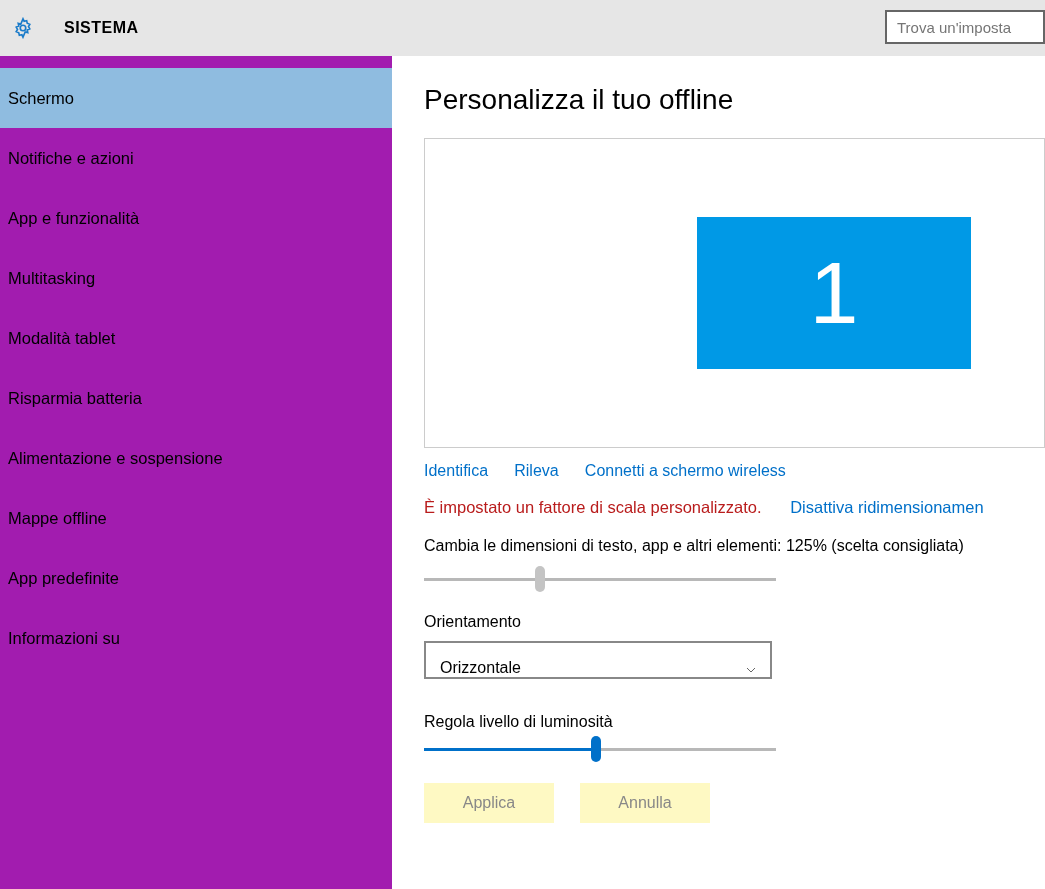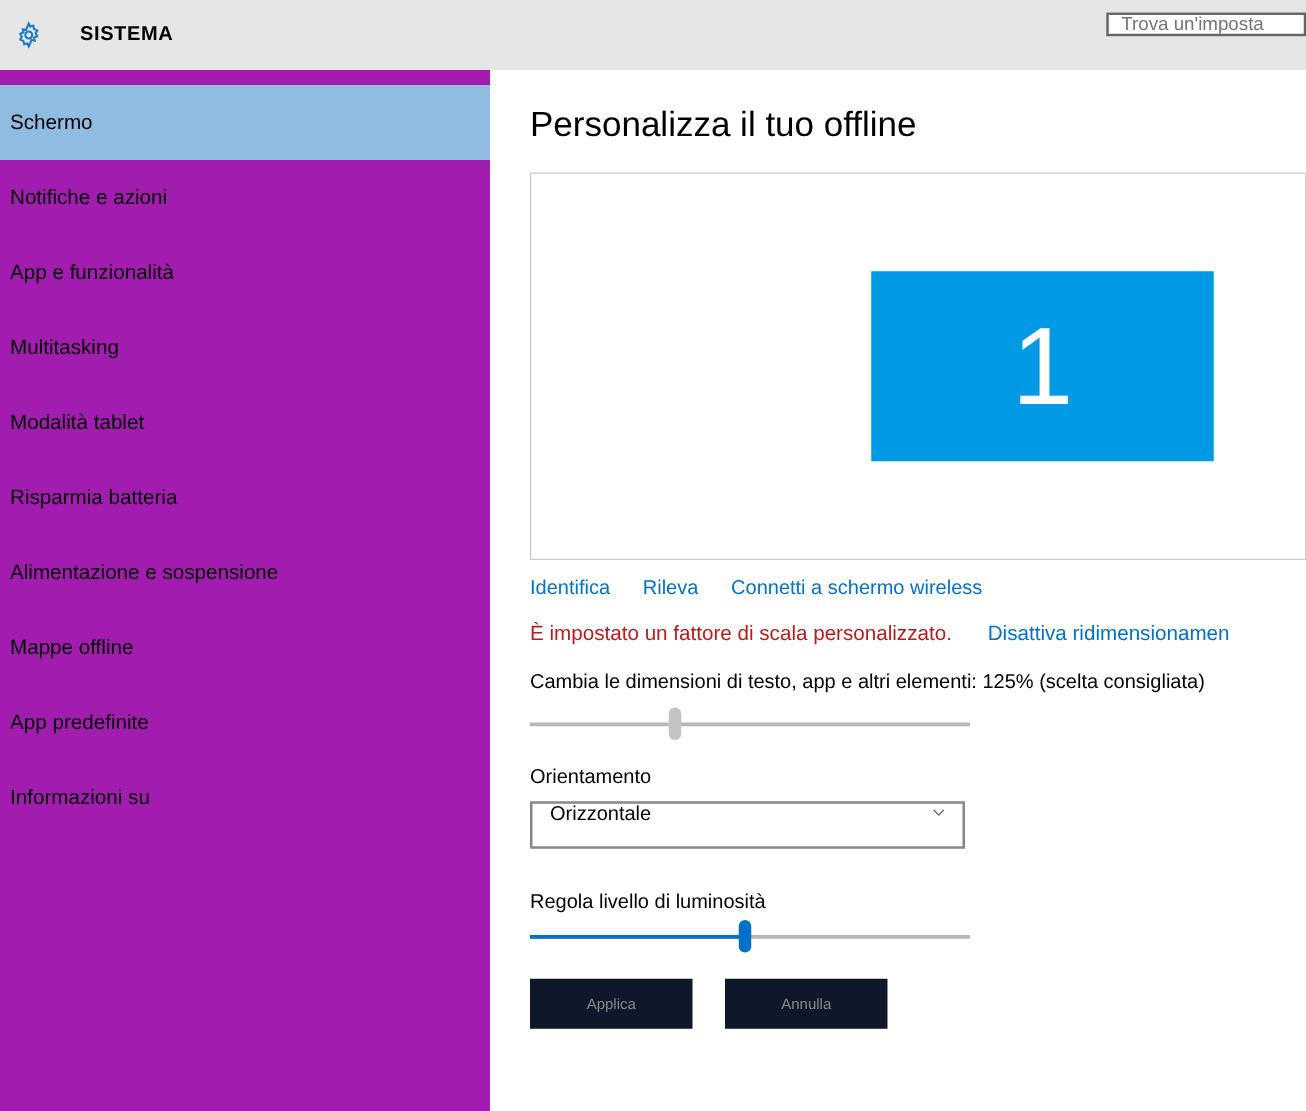--- a/index.html
+++ b/index.html
@@ -28,21 +28,21 @@
   .header .title {
     margin-left: 30px;
     font-weight: 700;
     letter-spacing: 0.5px;
     font-size: 16px;
   }
   .header .search {
     position: absolute;
     right: 0;
     top: 10px;
-    height: 19px;
+    height: 34px;
     width: 160px;
     border: 2px solid #666;
     background: #fff;
     padding: 0 10px;
     font-size: 15px;
     font-family: inherit;
     color: #555;
   }
   .body {
     display: flex;
@@ -149,21 +149,21 @@
   .slider.blue .thumb { background: #0070c9; }
   .section-label {
     font-size: 16px;
     margin-bottom: 10px;
   }
   .select {
     width: 348px;
     height: 38px;
     border: 2px solid #888;
     display: flex;
-    align-items: flex-start;
+    align-items: flex-end;
     justify-content: space-between;
     padding: 0 12px 0 14px;
     font-size: 16px;
     cursor: pointer;
     margin-bottom: 34px;
     background: #fff;
     gap: 29px;
   }
   .chev {
     width: 14px; height: 14px;
@@ -171,24 +171,24 @@
     align-items: center; justify-content: center;
   }
   .buttons {
     display: flex;
     gap: 26px;
     margin-top: 18px;
   }
   .btn {
     width: 130px;
     height: 40px;
-    background: #0f172a;
+    background: #fef9c3;
     color: #888;
     border: none;
-    font-size: 12px;
+    font-size: 16px;
     font-family: inherit;
     cursor: default;
   }
 </style>
 </head>
 <body>
 
 <div class="header">
   <span class="gear">
     <svg viewBox="0 0 24 24" width="22" height="22" fill="none" stroke="#1a7bc9" stroke-width="1.8">

